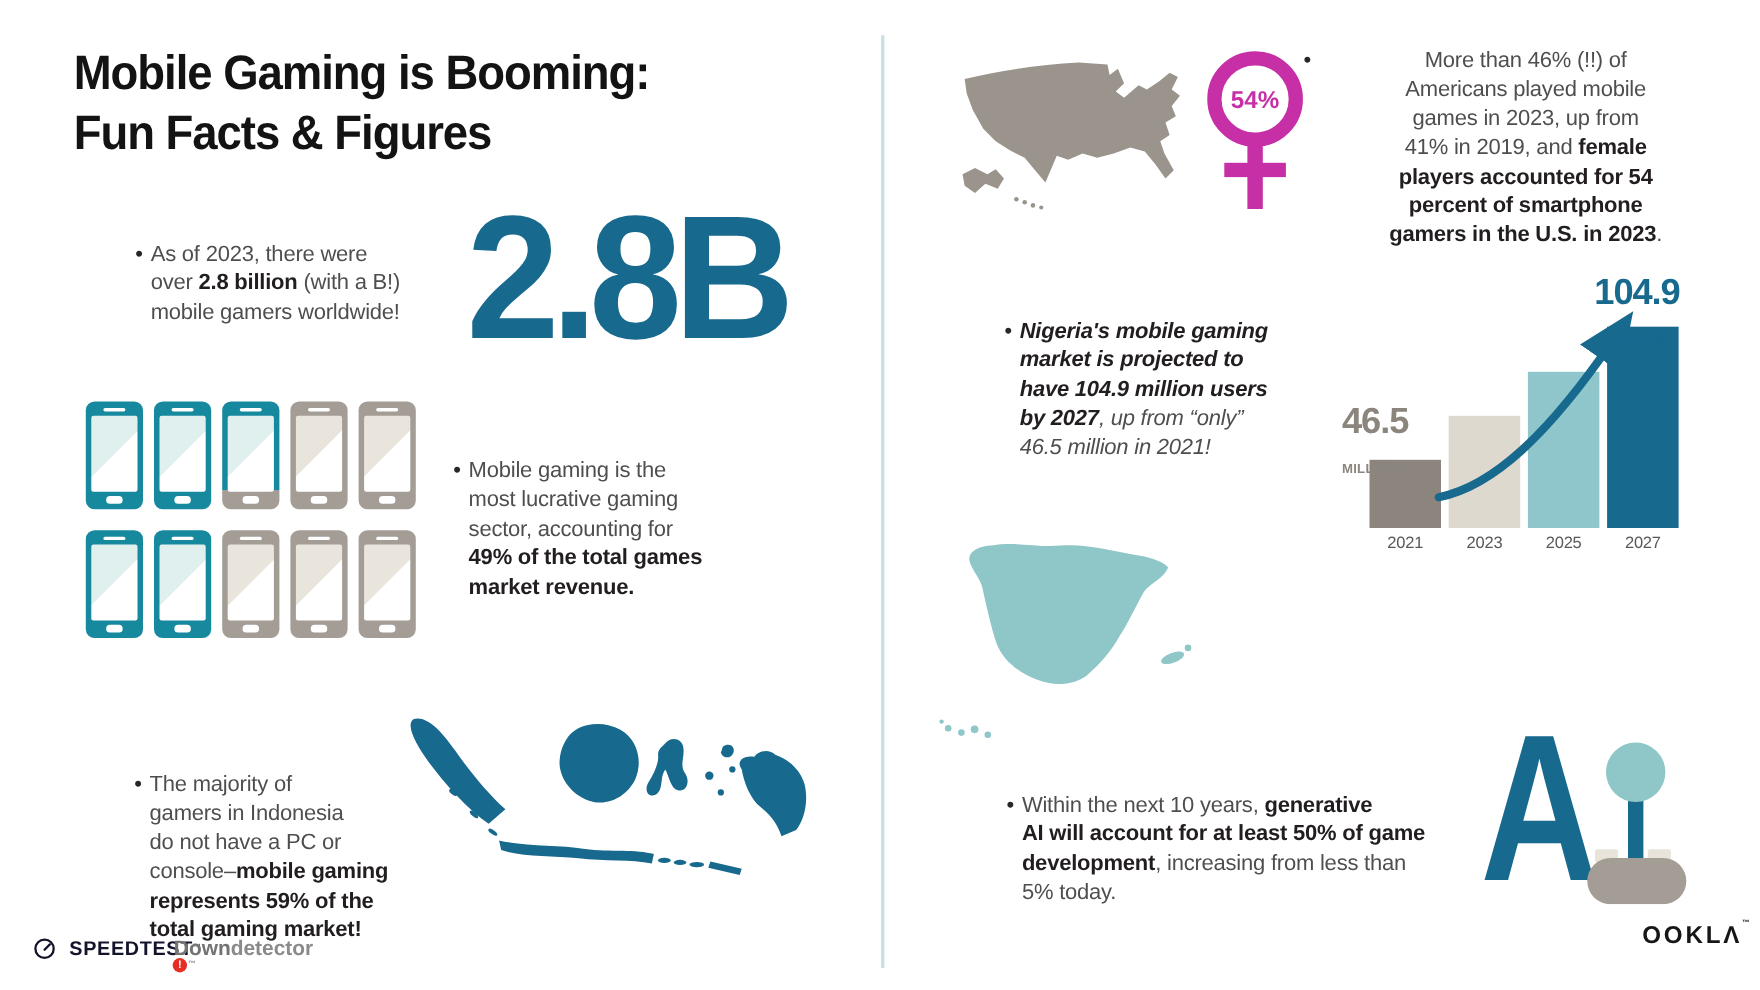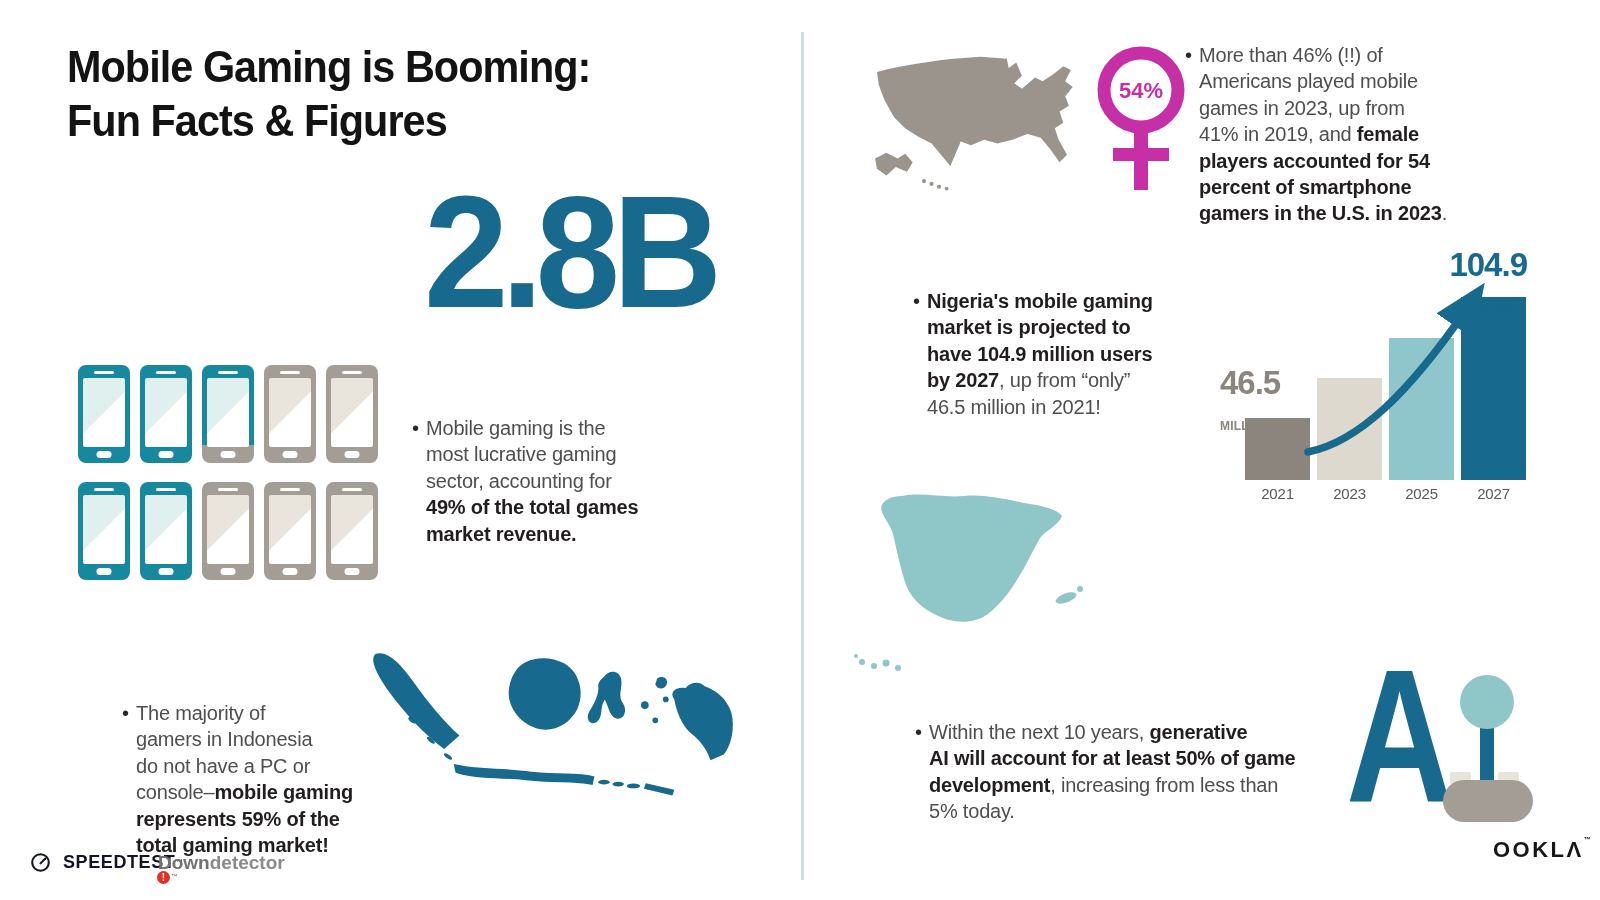--- a/index.html
+++ b/index.html
@@ -69,37 +69,38 @@
               background:#e62e24; color:#fff; font-size:10px; font-weight:800;
               text-align:center; line-height:13px; vertical-align:top;
               position:relative; top:-3px; left:-1px; }
   .ookla { position:absolute; left:1493px; top:837px; font-size:22px; font-weight:600;
            letter-spacing:2.5px; color:#161616; }
 
   
   .b-l1 { left:123px; top:218px; width:262px; }
   .b-l2 { left:412px; top:394px; width:262px;margin-top:21px; }
   .b-l3 { left:122px; top:652px; width:270px;margin-top:48px; }
-  .b-r1 { left:1185px; top:42px;  width:390px; }
-  .b-r2 { left:913px;  top:288px; width:270px; }
+  .b-r1 { left:1185px; top:42px;  width:390px;text-align:center; }
+  .b-r2 { left:913px;  top:288px; width:270px;font-style:italic; }
   .b-r3 { left:1100px; top:541px; width:480px; }
   .b-r4 { left:915px;  top:719px; width:410px; }
 </style>
 </head>
 <body>
 
 <div class="canvas">
 
   <div class="divider"></div>
 
   <h1 class="title">
     <span>Mobile Gaming is Booming:</span><br>
     <span>Fun Facts &amp; Figures</span>
   </h1>
 
+  <p class="bullet b-l1"><span>As of 2023, there were</span><br><span>over </span><span class="b">2.8 billion</span><span> (with a B!)</span><br><span>mobile gamers worldwide!</span></p>
 
   <div class="big-stat">2.8B</div>
 
   <div class="phone-grid">
       <div class="phone teal" style="left: 0px; top: 0px;">
         <div class="speaker"></div>
         <div class="screen"></div>
         <div class="home"></div>
       </div>
       <div class="phone teal" style="left: 62px; top: 0px;">

